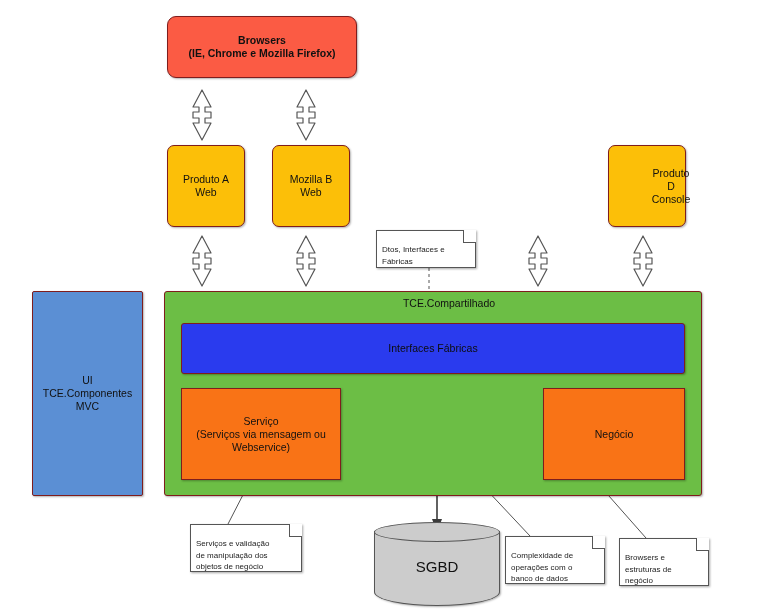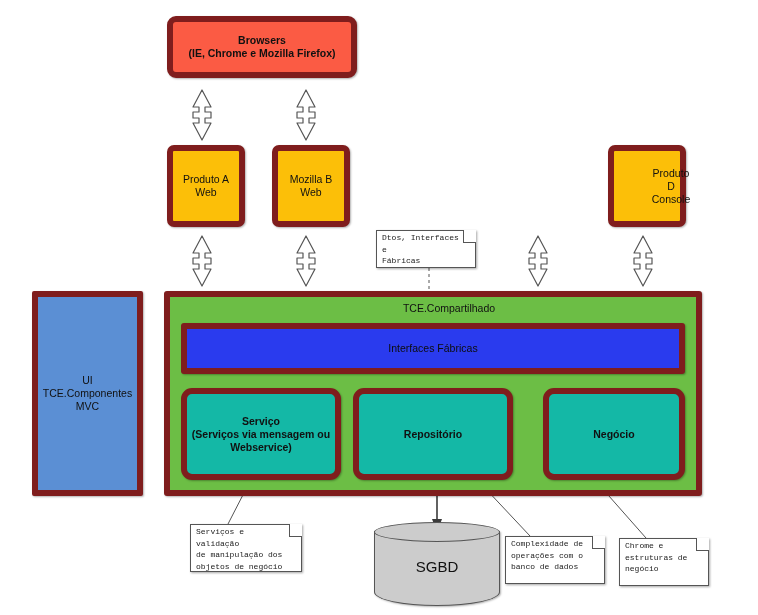--- a/index.html
+++ b/index.html
@@ -14,21 +14,21 @@
   #stage{position:relative;width:758px;height:615px;}
 
   
   .node{
     position:absolute;
     box-sizing:border-box;
     display:flex;
     align-items:center;
     justify-content:center;
     text-align:center;
-    border:6px solid #7f1d1d;
+    border:1px solid #7f1d1d;
     font-size:10.5px;
     line-height:13px;
     color:#111;
     z-index:5;
   }
   .node .lbl{padding:0 4px;white-space:pre-line;}
 
   .browsers{
     background:#fb5b44;
     border-radius:9px;
@@ -53,24 +53,23 @@
     z-index:3;
   }
   .shared .lbl{width:100%;padding-top:5px;padding-left:36px;}
   .interfaces{
     background:#2a3bee;
     border-radius:3px;
     color:#0d0d0d;
     box-shadow:1px 1px 2px rgba(0,0,0,.30);
   }
   .layer{
-    background:#14b8a6;
-    border-radius:11px;
-    box-shadow:1px 1px 2px rgba(0,0,0,.30);
-    font-weight:bold;
+    background:#f97316;
+    border-radius:0;
+    box-shadow:1px 1px 2px rgba(0,0,0,.30);
   }
 
   
   .note{
     position:absolute;
     box-sizing:border-box;
     background:#ffffff;
     font-size:8px;
     line-height:11.5px;
     color:#222;
@@ -84,23 +83,22 @@
     clip-path:polygon(0 0, calc(100% - 12px) 0, 100% 12px, 100% 100%, 0 100%);
   }
   .note .fold{
     position:absolute;top:0;right:0;width:12px;height:12px;
     border-left:1px solid #555;border-bottom:1px solid #555;
     background:#ffffff;
     transform-origin:top right;
   }
   .note .ntxt{
     position:relative;
-    padding:2px 14px 4px 6px;
+    padding:14px 14px 4px 6px;
     white-space:pre-line;
-    font-family:Liberation Mono, monospace;
   }
 
   
   .db{
     position:absolute;
     z-index:5;
   }
   .db .body{
     position:absolute;left:0;right:0;top:9px;bottom:0;
     background:#cccccc;
@@ -200,23 +198,20 @@
 
   <div class="node interfaces" style="left:181px;top:323px;width:504px;height:51px;">
     <span class="lbl">Interfaces Fábricas</span>
   </div>
 
   <div class="node layer" style="left:181px;top:388px;width:160px;height:92px;">
     <span class="lbl">Serviço
 (Serviços via mensagem ou
 Webservice)</span>
   </div>
-  <div class="node layer" style="left:353px;top:388px;width:160px;height:92px;">
-    <span class="lbl">Repositório</span>
-  </div>
   <div class="node layer" style="left:543px;top:388px;width:142px;height:92px;">
     <span class="lbl">Negócio</span>
   </div>
 
   <div class="db" style="left:374px;top:522px;width:126px;height:84px;">
     <div class="body"></div>
     <div class="top"></div>
     <div class="dblbl">SGBD</div>
   </div>
 
@@ -232,18 +227,18 @@
     <div class="paper"></div>
     <div class="fold"></div>
     <div class="ntxt">Complexidade de
 operações com o
 banco de dados</div>
   </div>
 
   <div class="note" style="left:619px;top:538px;width:90px;height:48px;">
     <div class="paper"></div>
     <div class="fold"></div>
-    <div class="ntxt">Chrome e
+    <div class="ntxt">Browsers e
 estruturas de
 negócio</div>
   </div>
 
 </div>
 
 </body></html>

